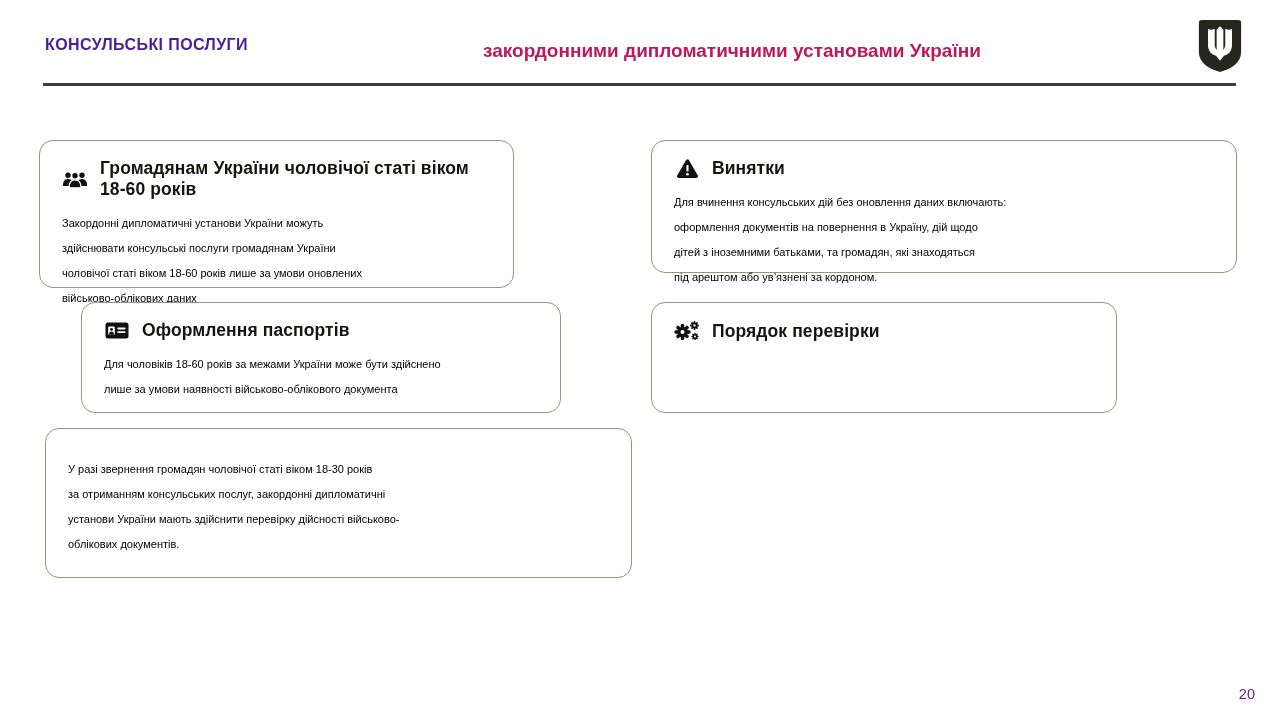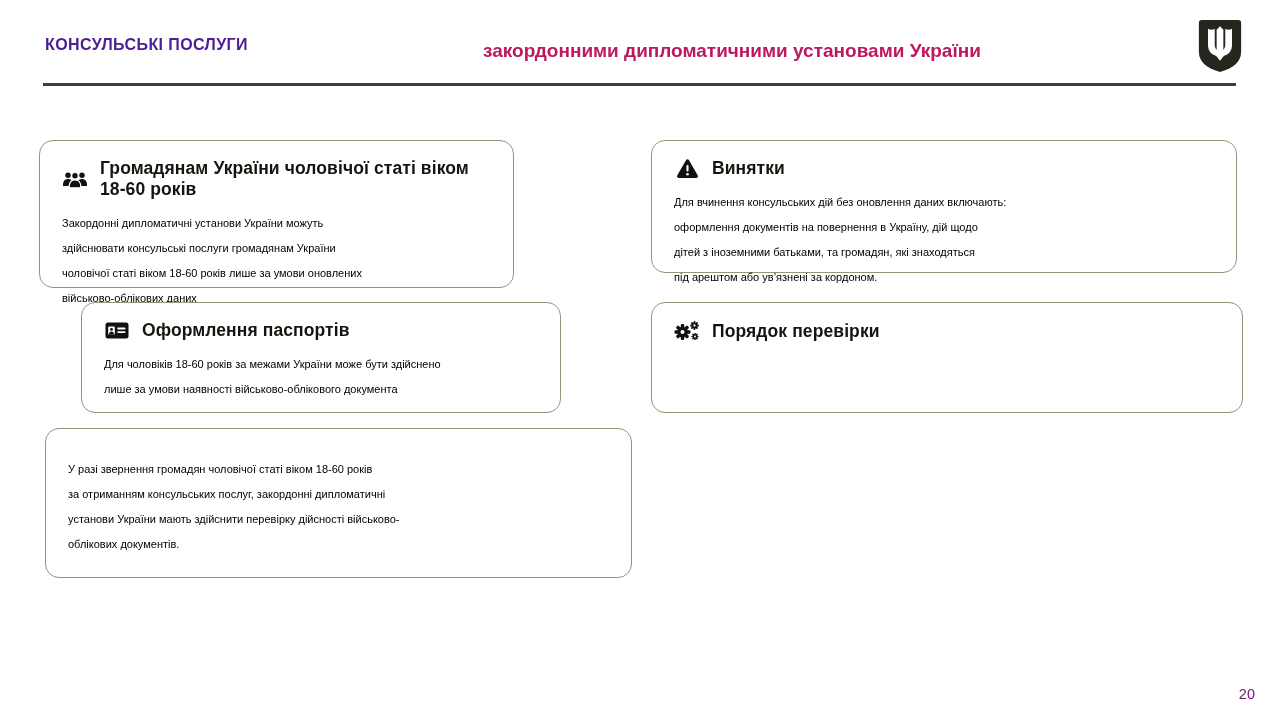--- a/index.html
+++ b/index.html
@@ -19,21 +19,21 @@
   .divider{
     position:absolute;left:43px;top:83px;width:1193px;height:3px;background:#3e3e3b;
   }
   .card{
     position:absolute;box-sizing:border-box;background:#ffffff;
     border:1.5px solid #98937b;border-radius:14px;padding:17px 22px 14px 22px;
   }
   .card1{left:39px;top:140px;width:475px;height:148px;}
   .card2{left:651px;top:140px;width:586px;height:133px;}
   .card3{left:45px;top:302px;width:480px;height:111px;margin-left:36px;}
-  .card4{left:651px;top:302px;width:592px;height:111px;}
+  .card4{left:651px;top:302px;width:466px;height:111px;}
   .card5{left:45px;top:428px;width:587px;height:150px;}
   .card-head{display:flex;align-items:center;gap:12px;}
   .card-icon{flex:0 0 auto;display:flex;align-items:center;justify-content:center;width:26px;}
   .card-icon svg{display:block;}
   .card-title{font-size:17.5px;font-weight:bold;color:#15150f;letter-spacing:.1px;}
   .card-body{
     margin-top:11px;font-size:11px;line-height:25px;color:#000000;
     white-space:pre-line;
   }
   .page-number{
@@ -140,19 +140,19 @@
           <circle r="5.2"></circle>
           <circle r="2.1" fill="#ffffff"></circle>
         </g>
       </svg>
     </span>
     <span class="card-title">Порядок перевірки</span>
   </div>
 </div>
 
 <div class="card card5">
-  <div class="card-body">У разі звернення громадян чоловічої статі віком 18-60 років
+  <div class="card-body">У разі звернення громадян чоловічої статі віком 18-30 років
 за отриманням консульських послуг, закордонні дипломатичні
 установи України мають здійснити перевірку дійсності військово-
 облікових документів.</div>
 </div>
 
 <div class="page-number">20</div>
 
 </body></html>

